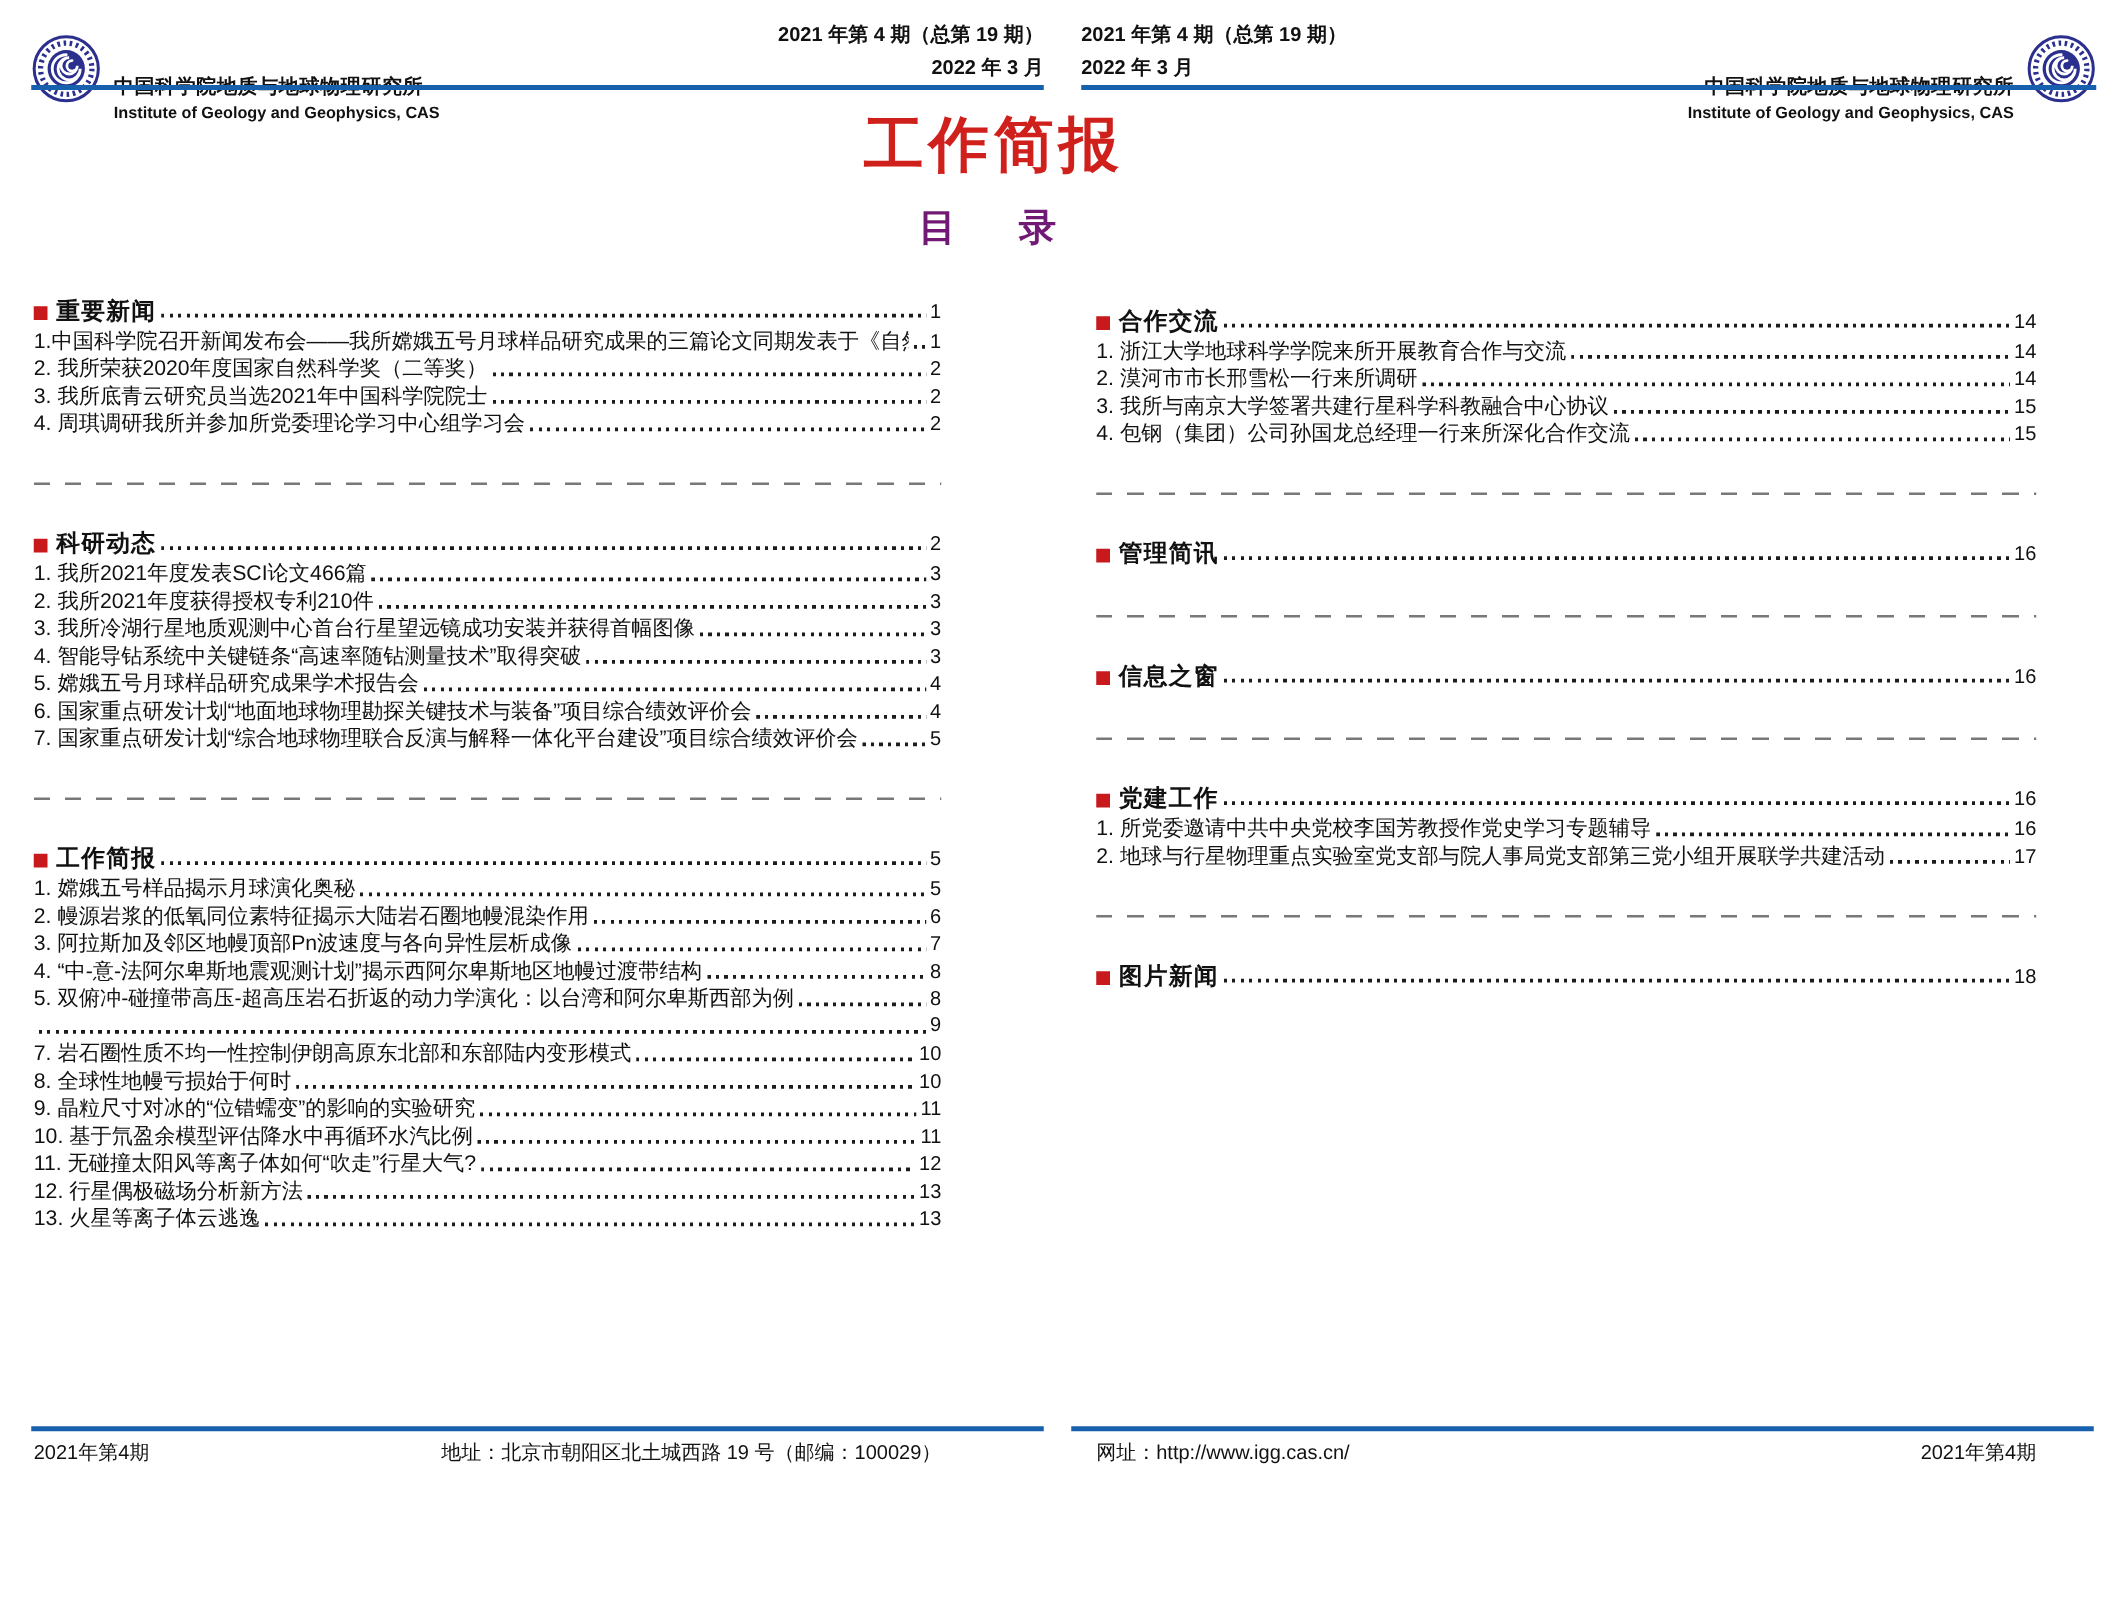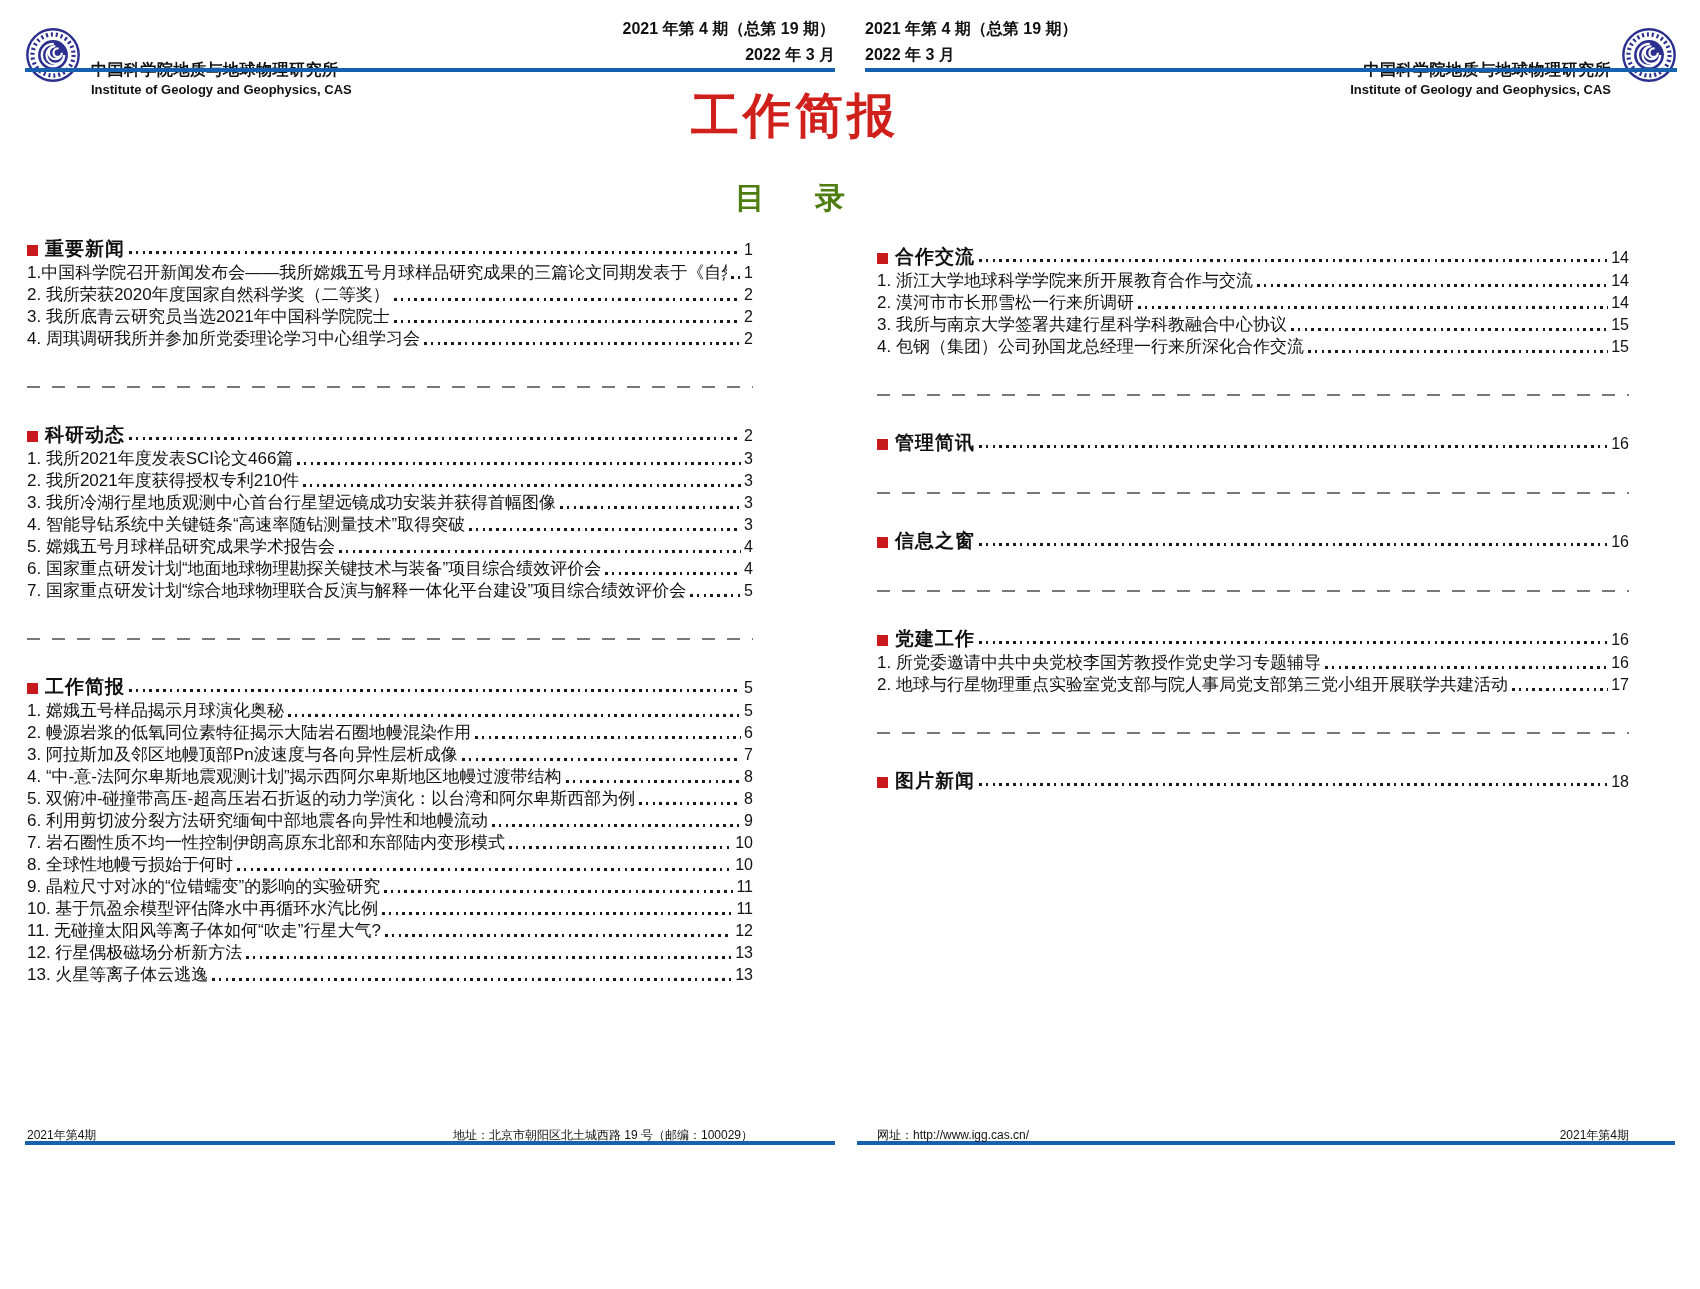--- a/index.html
+++ b/index.html
@@ -18,21 +18,21 @@
   #header-left .issue-block{text-align:right;}
   #header-right .issue-block{text-align:left;}
   .logo{width:56px;height:56px;flex:0 0 56px;}
   .rule{position:absolute;height:4px;background:#1760ae;}
   #rule-left{top:68px;left:25px;width:810px;}
   #rule-right{top:68px;left:865px;width:812px;}
 
   
   .title-block{position:absolute;top:84px;left:0;width:1590px;text-align:center;}
   .doc-title{font-family:"Liberation Serif",serif;font-size:48px;font-weight:bold;color:#d0201c;letter-spacing:4px;}
-  .toc-heading{margin-top:30px;font-size:30px;font-weight:bold;letter-spacing:10px;color:#4d7c0f;}
+  .toc-heading{margin-top:14px;font-size:30px;font-weight:bold;letter-spacing:10px;color:#701a75;}
 
   
   .toc-col{position:absolute;top:238px;}
   #col-left{left:27px;width:726px;}
   #col-right{left:877px;width:752px;padding-top:8px;}
   .toc-row{display:flex;align-items:baseline;height:22px;line-height:22px;white-space:nowrap;}
   .toc-row.head{height:24px;line-height:24px;align-items:center;}
   .bullet{width:11px;height:11px;background:#c8191c;margin-right:7px;flex:0 0 11px;align-self:center;}
   .sec-label{font-size:19px;font-weight:bold;letter-spacing:1px;font-family:Liberation Mono, monospace;}
   .toc-text{font-size:17px;overflow:hidden;}
@@ -40,21 +40,21 @@
           background-image:repeating-linear-gradient(to right,#1c1c1c 0 2.6px,transparent 2.6px 6.8px);}
   .toc-row.head .leader{margin-bottom:8px;}
   .pg{font-size:16px;flex:0 0 auto;}
   .sep{height:2px;margin:36px 0;
        background-image:repeating-linear-gradient(to right,#787878 0 13px,transparent 13px 25px);}
 
   
   .footer-rule{position:absolute;top:1141px;height:3.5px;background:#1760ae;}
   #footer-rule-left{left:25px;width:810px;}
   #footer-rule-right{left:857px;width:818px;}
-  .footer-row{position:absolute;top:1127px;display:flex;justify-content:space-between;font-size:12px;}
+  .footer-row{position:absolute;top:1152px;display:flex;justify-content:space-between;font-size:16px;}
   #footer-left{left:27px;width:726px;}
   #footer-right{left:877px;width:752px;}
 </style>
 </head>
 <body>
 
 <div class="spread">
 
   <div class="page-header" id="header-left">
     <div class="org-block">
@@ -201,21 +201,20 @@
           <span class="toc-text">4. “中-意-法阿尔卑斯地震观测计划”揭示西阿尔卑斯地区地幔过渡带结构</span>
           <span class="leader"></span>
           <span class="pg">8</span>
         </div>
         <div class="toc-row">
           <span class="toc-text">5. 双俯冲-碰撞带高压-超高压岩石折返的动力学演化：以台湾和阿尔卑斯西部为例</span>
           <span class="leader"></span>
           <span class="pg">8</span>
         </div>
         <div class="toc-row">
-          <span class="toc-text">6. 利用剪切波分裂方法研究缅甸中部地震各向异性和地幔流动</span>
           <span class="leader"></span>
           <span class="pg">9</span>
         </div>
         <div class="toc-row">
           <span class="toc-text">7. 岩石圈性质不均一性控制伊朗高原东北部和东部陆内变形模式</span>
           <span class="leader"></span>
           <span class="pg">10</span>
         </div>
         <div class="toc-row">
           <span class="toc-text">8. 全球性地幔亏损始于何时</span>

